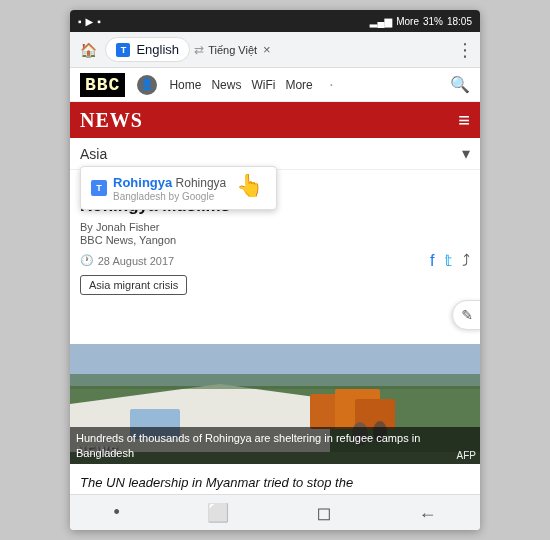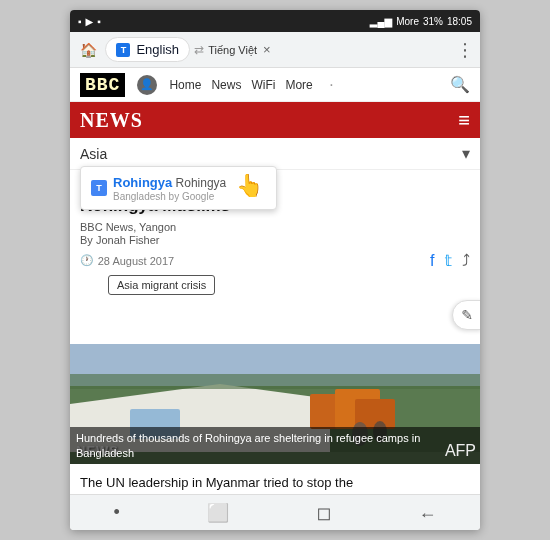--- a/index.html
+++ b/index.html
@@ -276,21 +276,20 @@
 
     .tag-btn {
       display: inline-block;
       border: 1px solid #555;
       border-radius: 3px;
       padding: 3px 8px;
       font-size: 11px;
       color: #333;
       margin-bottom: 6px;
       cursor: pointer;
-      margin-left: 28px;
     }
 
     
     .article-image-container {
       position: relative;
       width: 100%;
       height: 120px;
       background: #8ba;
       overflow: hidden;
       margin-bottom: 4px;
@@ -308,21 +307,21 @@
       font-size: 13px;
       font-weight: bold;
       letter-spacing: 1px;
       text-shadow: 1px 1px 2px rgba(0,0,0,0.7);
     }
     .afp-label {
       position: absolute;
       bottom: 2px;
       right: 4px;
       color: #eee;
-      font-size: 16px;
+      font-size: 10px;
     }
     .image-caption {
       background: rgba(0,0,0,0.6);
       color: #fff;
       font-size: 11px;
       padding: 4px 6px;
       position: absolute;
       bottom: 0;
       left: 0;
       right: 0;
@@ -348,20 +347,21 @@
       box-shadow: -1px 1px 4px rgba(0,0,0,0.15);
     }
 
     
     .article-snippet {
       font-size: 13px;
       color: #111;
       line-height: 1.4;
       padding: 6px 10px 2px 10px;
       background: #fff;
+      font-style: italic;
     }
 
     
     .bottom-nav {
       background: #f1f3f4;
       display: flex;
       align-items: center;
       justify-content: space-around;
       height: 36px;
       border-top: 1px solid #ddd;
@@ -452,22 +452,22 @@
     </div>
   </div>
 
   <div class="article-wrap">
 
     <div class="edit-fab">✎</div>
 
     <div class="article-content">
       <div class="article-title-partial">ed Myanmar's</div>
       <div class="article-title">Rohingya Muslims</div>
+      <div class="article-byline">By Jonah Fisher</div>
       <div class="article-byline">BBC News, Yangon</div>
-      <div class="article-byline">By Jonah Fisher</div>
 
       <div class="article-date-row">
         <div class="article-date">
           <span>🕐</span>
           <span>28 August 2017</span>
         </div>
         <div class="social-icons">
           <span class="social-icon facebook-icon">f</span>
           <span class="social-icon twitter-icon">𝕥</span>
           <span class="social-icon share-icon">⤴</span>

